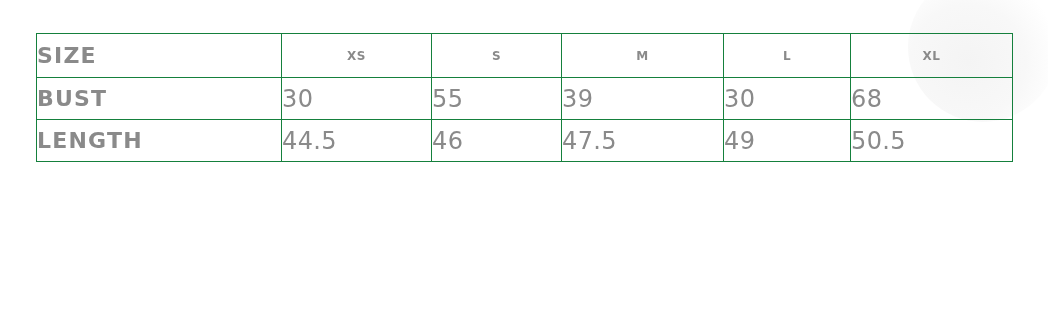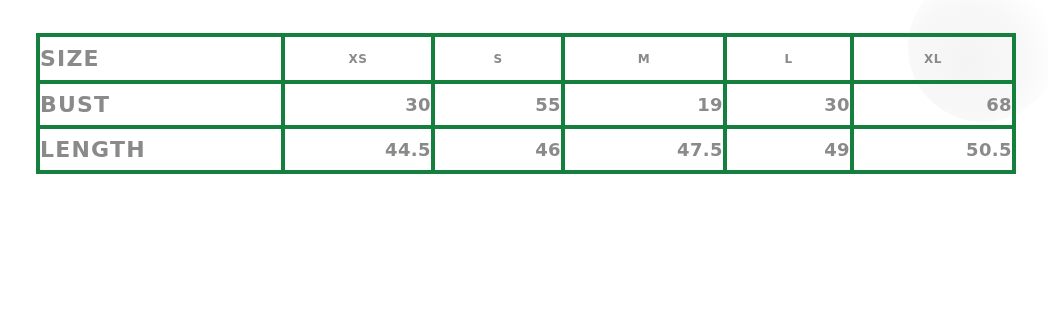--- a/index.html
+++ b/index.html
@@ -30,21 +30,21 @@
   .size-chart {
     position: absolute;
     left: 36px;
     top: 33px;
     width: 976px;
     border-collapse: collapse;
     table-layout: fixed;
   }
 
   .size-chart td {
-    border: 4px solid #15803d;
+    border: 1px solid #15803d;
     padding: 0;
     height: 41px;
     vertical-align: middle;
     color: #8a8a8a;
   }
 
   
   col.c-label { width: 245px; }
   col.c-xs    { width: 150px; }
   col.c-s     { width: 130px; }
@@ -66,23 +66,23 @@
   .size-head {
     font-size: 12px;
     font-weight: bold;
     letter-spacing: 0.6px;
     padding-left: 14px;
     color: #8a8a8a;
     text-align: center;
   }
 
   .value {
-    font-size: 18px;
-    font-weight: bold;
-    text-align: right;
+    font-size: 24px;
+    font-weight: normal;
+    text-align: left;
     color: #8a8a8a;
     letter-spacing: 0.4px;
   }
 
   .value.empty { color: transparent; }
 </style>
 </head>
 <body>
 
 <div class="watermark"></div>
@@ -103,21 +103,21 @@
       <td class="size-head">S</td>
       <td class="size-head">M</td>
       <td class="size-head">L</td>
       <td class="size-head">XL</td>
     </tr>
 
     <tr>
       <td class="row-label">BUST</td>
       <td class="value">30</td>
       <td class="value">55</td>
-      <td class="value">19</td>
+      <td class="value">39</td>
       <td class="value">30</td>
       <td class="value">68</td>
     </tr>
 
 
 
     <tr>
       <td class="row-label">LENGTH</td>
       <td class="value">44.5</td>
       <td class="value">46</td>

